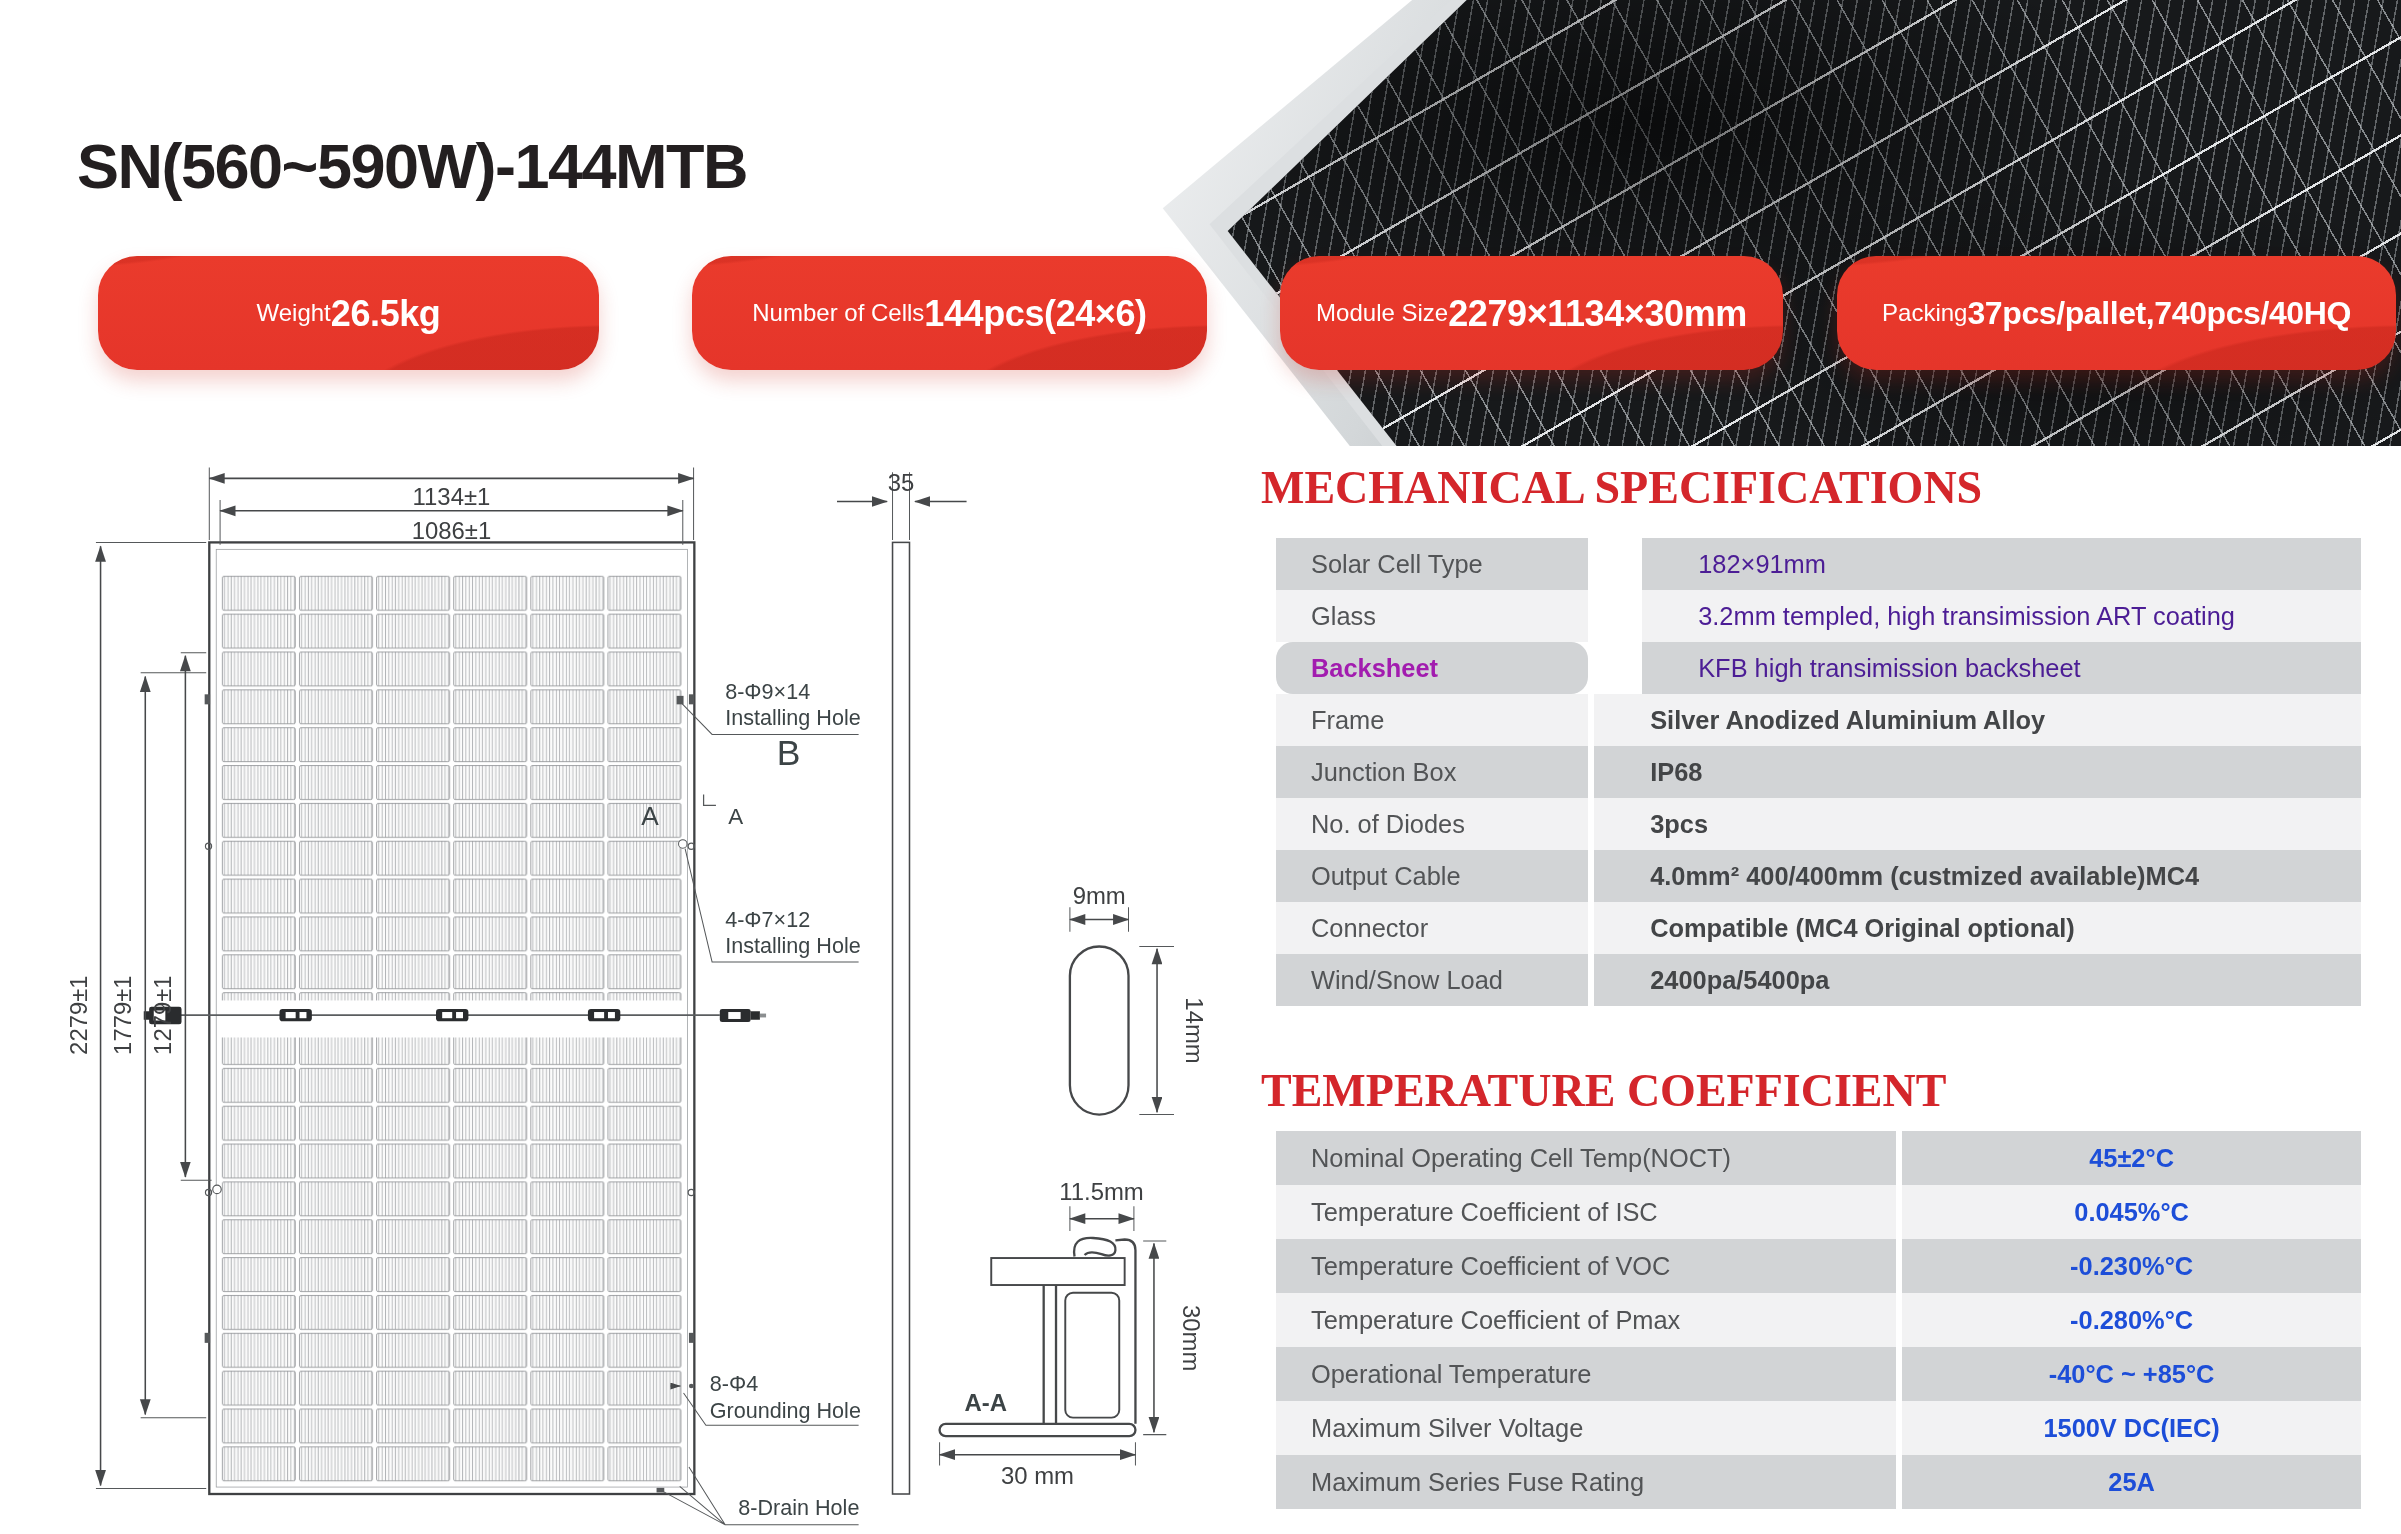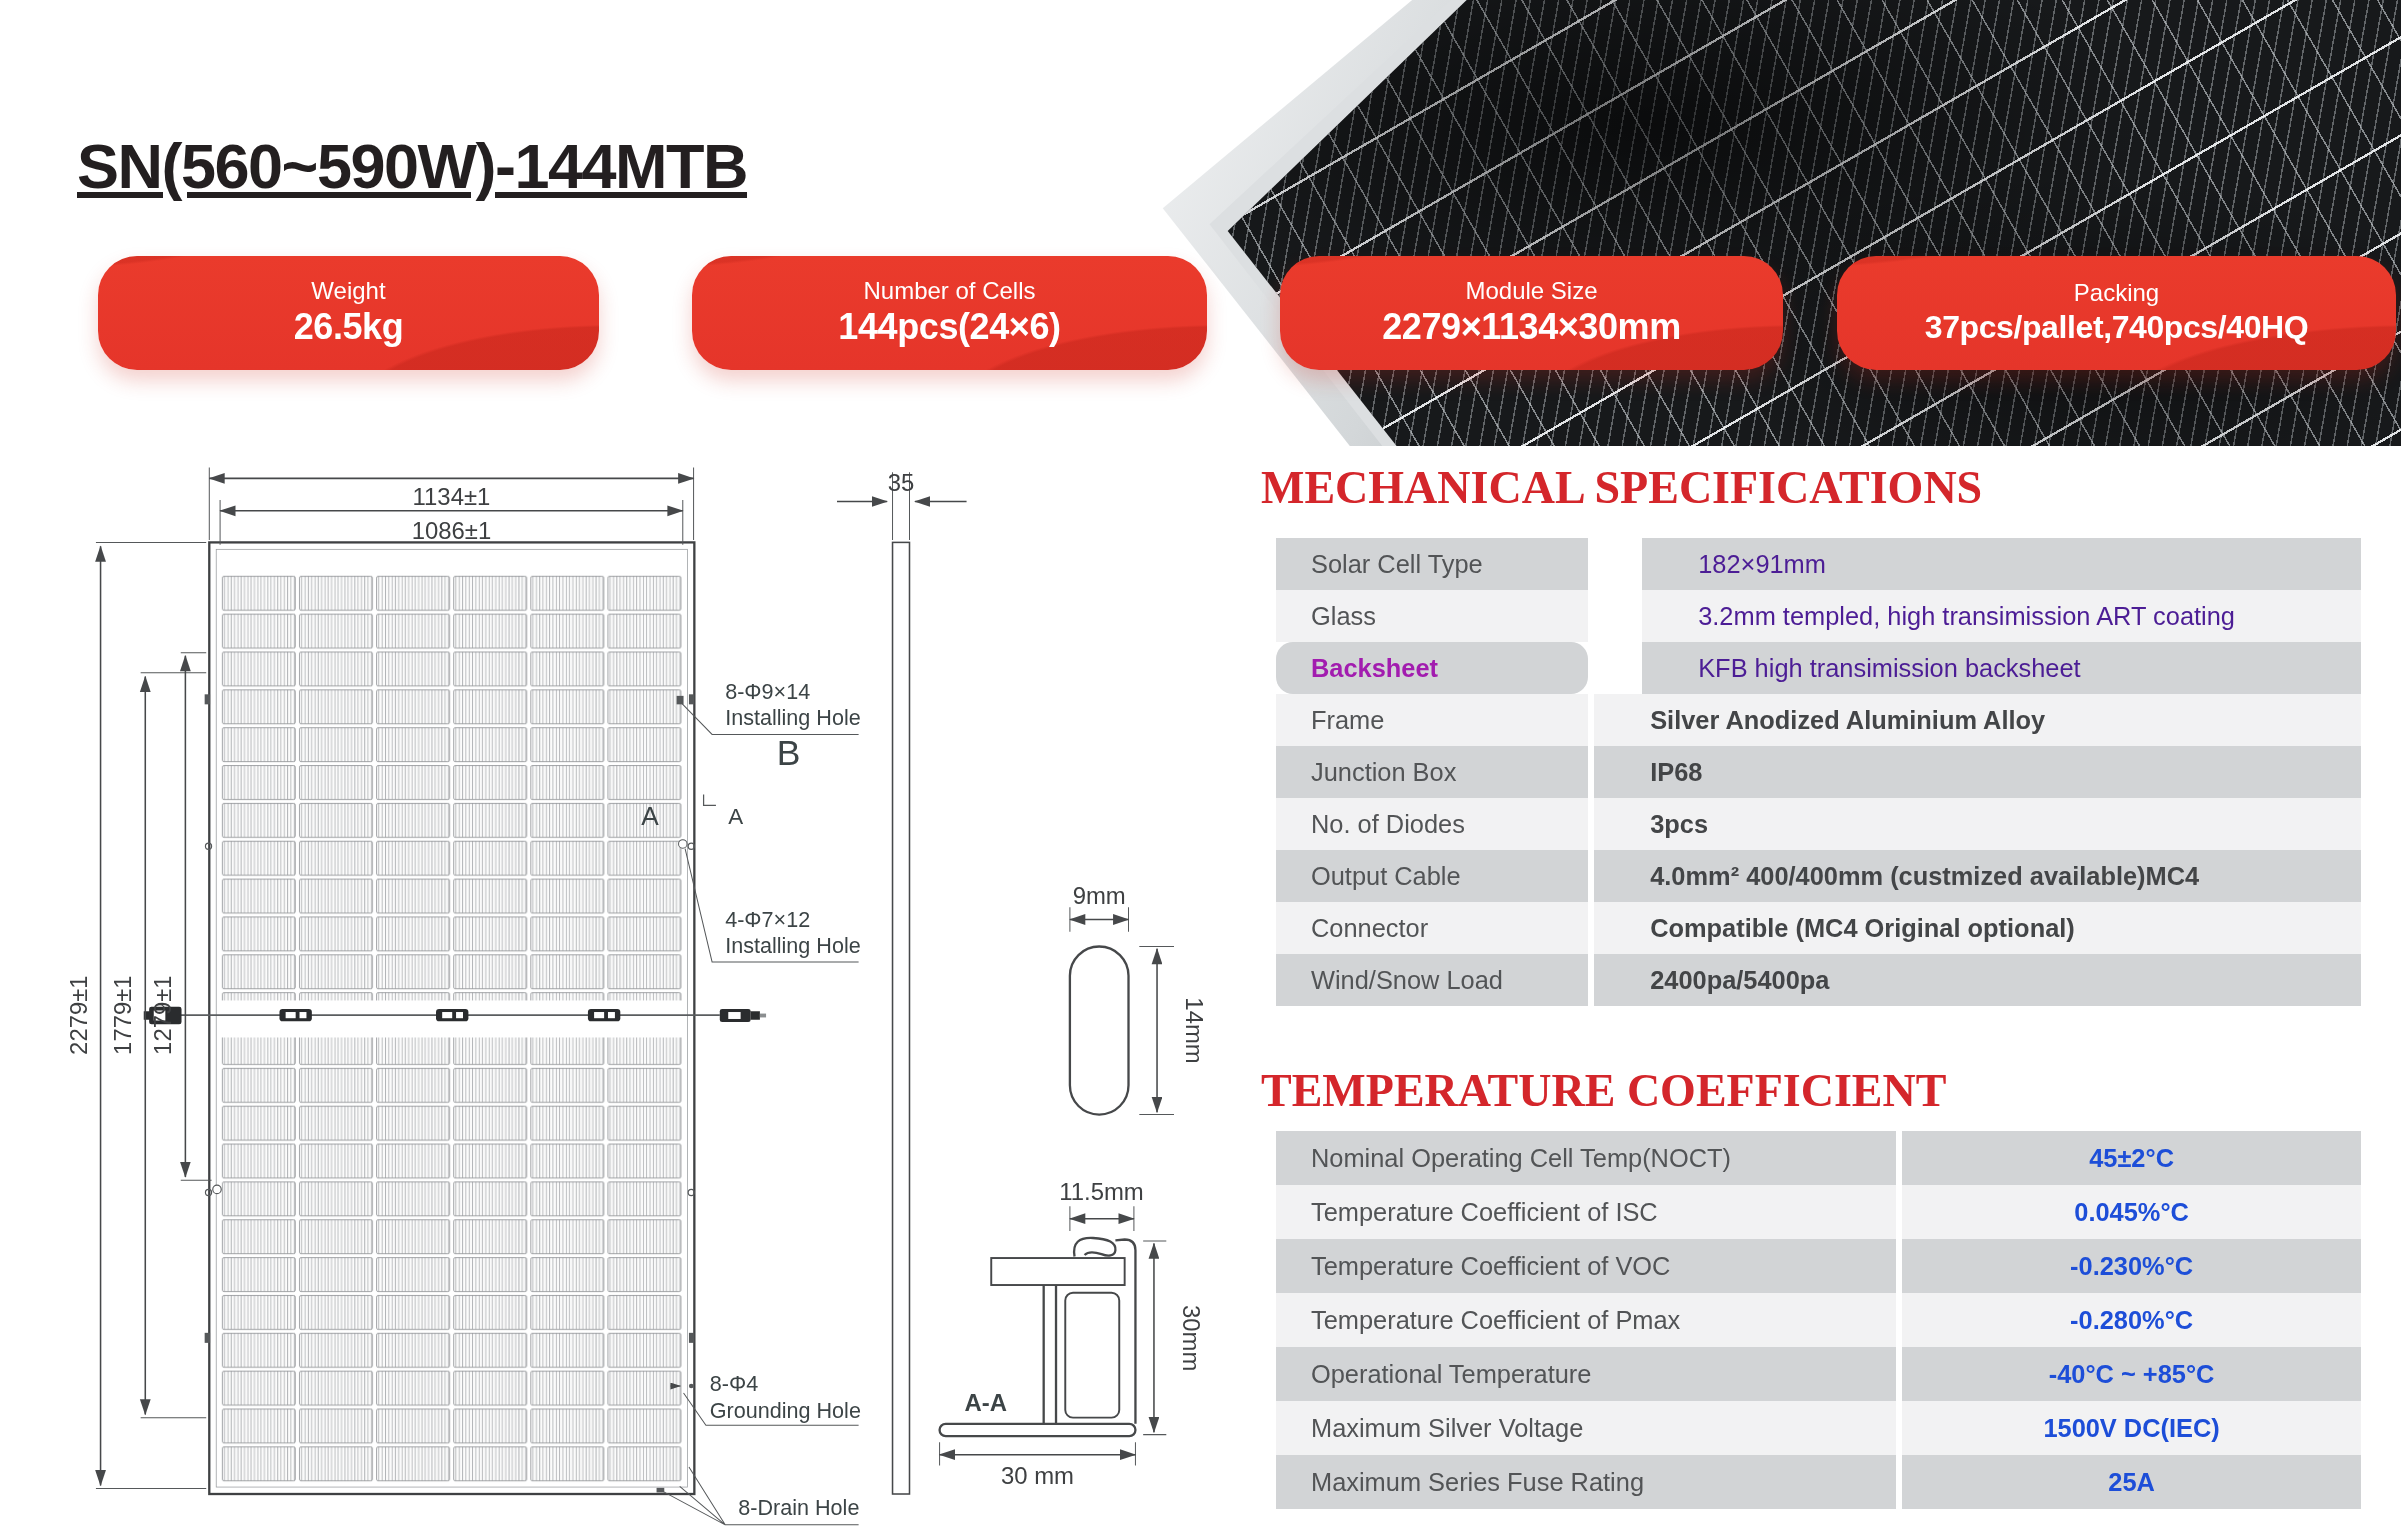--- a/index.html
+++ b/index.html
@@ -1,20 +1,20 @@
 <!DOCTYPE html>
 <html style="font-size:12.3px"><head>
 <meta charset="utf-8">
 <style>
   html,body{margin:0;padding:0;width:2401px;height:1535px;background:#ffffff;
     font-family:"Liberation Sans",sans-serif;overflow:hidden;}
 
   
   #page-title{position:absolute;left:77px;top:130px;font-size:63px;font-weight:700;
-    letter-spacing:-1.5px;color:#231f20;white-space:nowrap;text-decoration:underline;}
+    letter-spacing:-1.5px;color:#231f20;white-space:nowrap;}
 
   
   #photo{position:absolute;left:1103px;top:0;width:1299px;height:446px;
     background:linear-gradient(115deg,#f5f6f7 0%,#d3d7d9 30%,#a9aeb1 55%,#7c8184 80%,#6c7073 100%);
     clip-path:polygon(23.8% 0,100% 0,100% 100%,19% 100%,4.6% 46.7%);}
   #photo .backsheet{position:absolute;inset:0;background:#dcdfe1;
     clip-path:polygon(26.8% 0,100% 0,100% 100%,21.5% 100%,8.2% 50.3%);}
   #photo .cells{position:absolute;inset:0;background-color:#17191b;
     background-image:
       radial-gradient(60% 70% at 42% 28%,rgba(0,0,0,0.55),transparent 65%),
@@ -23,21 +23,21 @@
       repeating-linear-gradient(60deg,rgba(195,200,204,0.65) 0 1.5px,transparent 1.5px 39px),
       repeating-linear-gradient(100deg,rgba(200,206,210,0.42) 0 1.5px,transparent 1.5px 14px);
     clip-path:polygon(28% 0,100% 0,100% 100%,22.6% 100%,9.6% 51.8%);}
 
   
   .pill{position:absolute;top:256px;height:114px;border-radius:39px;color:#ffffff;
     background-image:
       radial-gradient(140% 210% at 103% 140%,rgba(185,32,22,0.38) 0 37%,transparent 38%),
       radial-gradient(150% 230% at -8% -70%,rgba(185,32,22,0.30) 0 34%,transparent 35%),
       linear-gradient(#ea3b2c,#e5352a);
-    display:flex;flex-direction:column;align-items:center;justify-content:center;
+    display:flex;flex-direction:row;align-items:center;justify-content:center;
     box-shadow:0 10.8px 20px rgba(205,45,32,0.22);}
   .pill .plabel{font-size:24px;font-weight:400;line-height:1.15;}
   .pill .pvalue{font-size:36px;font-weight:700;line-height:1.25;letter-spacing:-0.4px;}
   #pill-0{left:98px;width:501px;} #pill-1{left:692px;width:515px;}
   #pill-2{left:1280px;width:503px;} #pill-3{left:1837px;width:559px;}
   #pill-3 .pvalue{font-size:32px;}
 
   
   .sect-heading{position:absolute;left:1261px;font-family:"Liberation Serif",serif;
     font-weight:700;font-size:46px;color:#d4262b;white-space:nowrap;}

